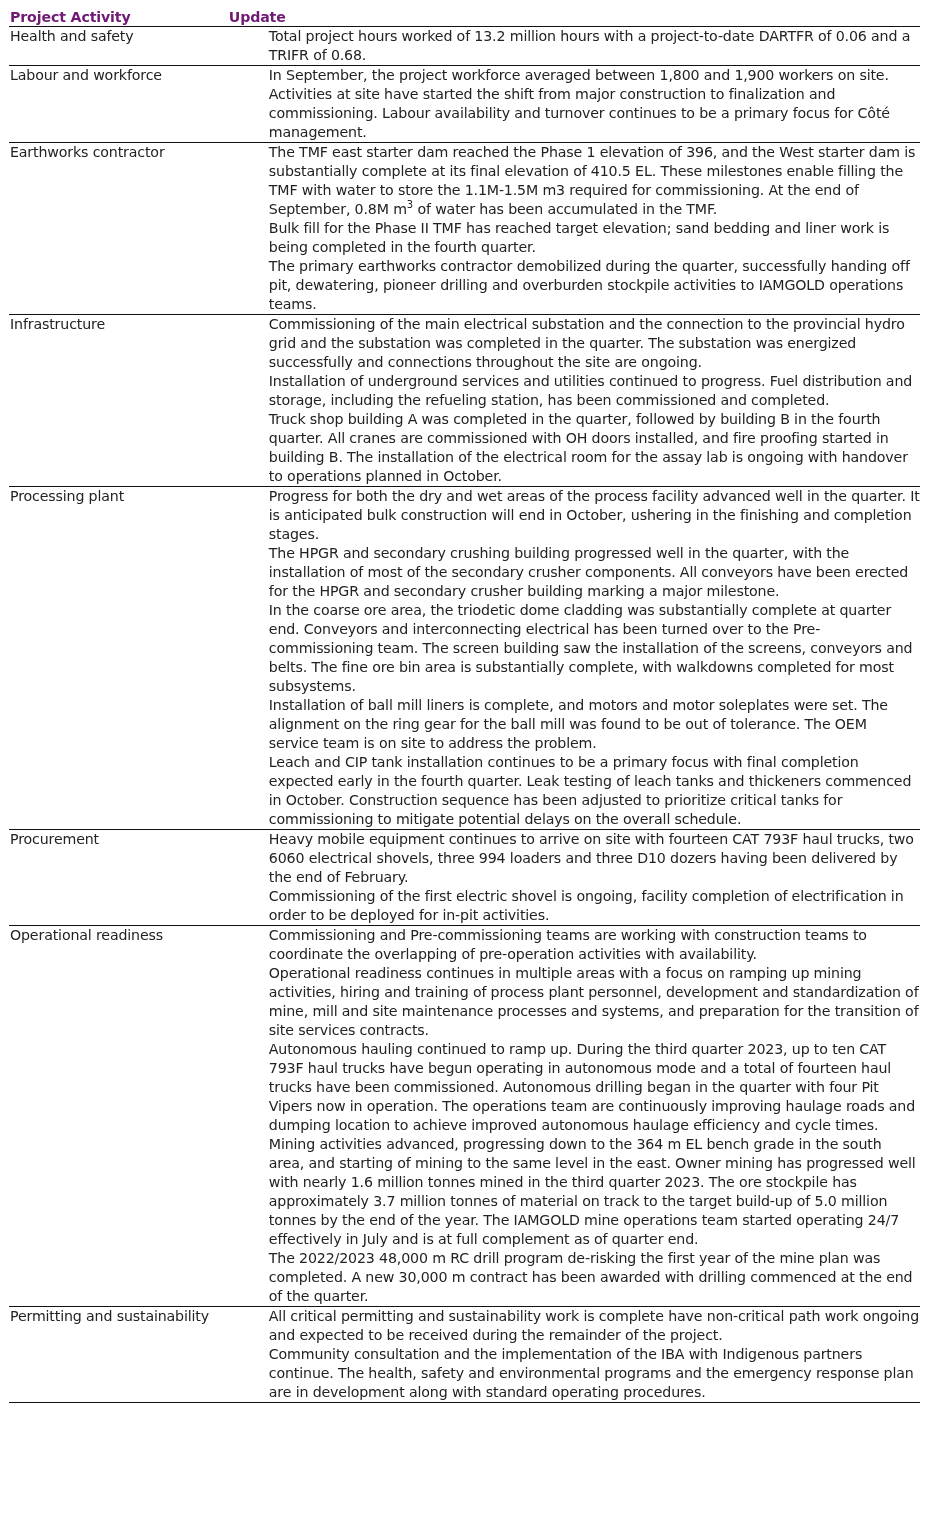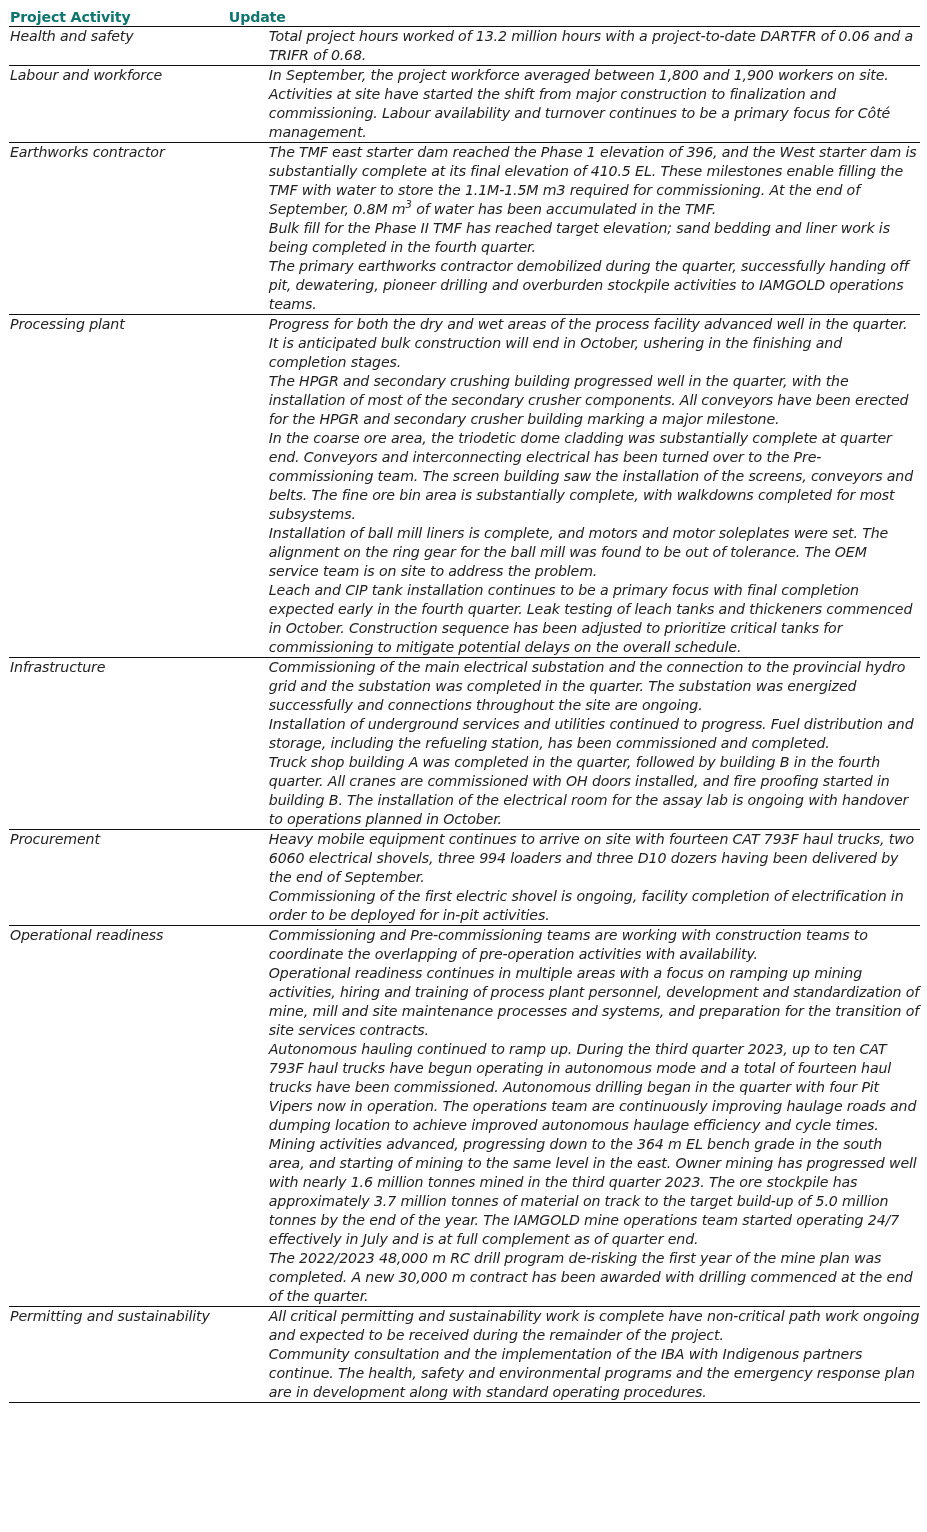--- a/index.html
+++ b/index.html
@@ -24,29 +24,28 @@
       line-height: 19px;
       letter-spacing: -0.15px;
     }
     .table th, .table td {
       text-align: left;
       vertical-align: top;
       padding: 0;
     }
     .table th {
       font-weight: bold;
-      color: #0f766e;
+      color: #701a75;
       border-bottom: 1.5px solid #111111;
       line-height: 18px;
       margin-top: 44px;
     }
     .table td {
       border-bottom: 1.5px solid #111111;
       padding-bottom: 0px;
-      font-style: italic;
     }
     .col-activity { width: 219px; padding-left: 1px !important; }
     .col-update { width: 692px; }
     .para { display: block; margin-left: 40px; }
     sup { font-size: 10px; line-height: 0; vertical-align: super; }
   </style>
 </head>
 <body>
 
 <table class="table">
@@ -71,41 +70,41 @@
     </tr>
     <tr>
       <td class="col-activity">Earthworks contractor</td>
       <td class="col-update">
         <span class="para"><span>The TMF east starter dam reached the Phase 1 elevation of 396, and the West starter dam is substantially complete at its final elevation of 410.5 EL. These milestones enable filling the TMF with water to store the 1.1M-1.5M m3 required for commissioning. At the end of September, 0.8M m</span><sup>3</sup><span> of water has been accumulated in the TMF.</span></span>
         <span class="para">Bulk fill for the Phase II TMF has reached target elevation; sand bedding and liner work is being completed in the fourth quarter.</span>
         <span class="para">The primary earthworks contractor demobilized during the quarter, successfully handing off pit, dewatering, pioneer drilling and overburden stockpile activities to IAMGOLD operations teams.</span>
       </td>
     </tr>
     <tr>
+      <td class="col-activity">Infrastructure</td>
+      <td class="col-update">
+        <span class="para">Commissioning of the main electrical substation and the connection to the provincial hydro grid and the substation was completed in the quarter. The substation was energized successfully and connections throughout the site are ongoing.</span>
+        <span class="para">Installation of underground services and utilities continued to progress. Fuel distribution and storage, including the refueling station, has been commissioned and completed.</span>
+        <span class="para">Truck shop building A was completed in the quarter, followed by building B in the fourth quarter. All cranes are commissioned with OH doors installed, and fire proofing started in building B. The installation of the electrical room for the assay lab is ongoing with handover to operations planned in October.</span>
+      </td>
+    </tr>
+    <tr>
       <td class="col-activity">Processing plant</td>
       <td class="col-update">
         <span class="para">Progress for both the dry and wet areas of the process facility advanced well in the quarter. It is anticipated bulk construction will end in October, ushering in the finishing and completion stages.</span>
         <span class="para">The HPGR and secondary crushing building progressed well in the quarter, with the installation of most of the secondary crusher components. All conveyors have been erected for the HPGR and secondary crusher building marking a major milestone.</span>
         <span class="para">In the coarse ore area, the triodetic dome cladding was substantially complete at quarter end. Conveyors and interconnecting electrical has been turned over to the Pre-commissioning team. The screen building saw the installation of the screens, conveyors and belts. The fine ore bin area is substantially complete, with walkdowns completed for most subsystems.</span>
         <span class="para">Installation of ball mill liners is complete, and motors and motor soleplates were set. The alignment on the ring gear for the ball mill was found to be out of tolerance. The OEM service team is on site to address the problem.</span>
         <span class="para">Leach and CIP tank installation continues to be a primary focus with final completion expected early in the fourth quarter. Leak testing of leach tanks and thickeners commenced in October. Construction sequence has been adjusted to prioritize critical tanks for commissioning to mitigate potential delays on the overall schedule.</span>
       </td>
     </tr>
     <tr>
-      <td class="col-activity">Infrastructure</td>
-      <td class="col-update">
-        <span class="para">Commissioning of the main electrical substation and the connection to the provincial hydro grid and the substation was completed in the quarter. The substation was energized successfully and connections throughout the site are ongoing.</span>
-        <span class="para">Installation of underground services and utilities continued to progress. Fuel distribution and storage, including the refueling station, has been commissioned and completed.</span>
-        <span class="para">Truck shop building A was completed in the quarter, followed by building B in the fourth quarter. All cranes are commissioned with OH doors installed, and fire proofing started in building B. The installation of the electrical room for the assay lab is ongoing with handover to operations planned in October.</span>
-      </td>
-    </tr>
-    <tr>
       <td class="col-activity">Procurement</td>
       <td class="col-update">
-        <span class="para">Heavy mobile equipment continues to arrive on site with fourteen CAT 793F haul trucks, two 6060 electrical shovels, three 994 loaders and three D10 dozers having been delivered by the end of September.</span>
+        <span class="para">Heavy mobile equipment continues to arrive on site with fourteen CAT 793F haul trucks, two 6060 electrical shovels, three 994 loaders and three D10 dozers having been delivered by the end of February.</span>
         <span class="para">Commissioning of the first electric shovel is ongoing, facility completion of electrification in order to be deployed for in-pit activities.</span>
       </td>
     </tr>
     <tr>
       <td class="col-activity">Operational readiness</td>
       <td class="col-update">
         <span class="para">Commissioning and Pre-commissioning teams are working with construction teams to coordinate the overlapping of pre-operation activities with availability.</span>
         <span class="para">Operational readiness continues in multiple areas with a focus on ramping up mining activities, hiring and training of process plant personnel, development and standardization of mine, mill and site maintenance processes and systems, and preparation for the transition of site services contracts.</span>
         <span class="para">Autonomous hauling continued to ramp up. During the third quarter 2023, up to ten CAT 793F haul trucks have begun operating in autonomous mode and a total of fourteen haul trucks have been commissioned. Autonomous drilling began in the quarter with four Pit Vipers now in operation. The operations team are continuously improving haulage roads and dumping location to achieve improved autonomous haulage efficiency and cycle times.</span>
         <span class="para">Mining activities advanced, progressing down to the 364 m EL bench grade in the south area, and starting of mining to the same level in the east. Owner mining has progressed well with nearly 1.6 million tonnes mined in the third quarter 2023. The ore stockpile has approximately 3.7 million tonnes of material on track to the target build-up of 5.0 million tonnes by the end of the year. The IAMGOLD mine operations team started operating 24/7 effectively in July and is at full complement as of quarter end.</span>

